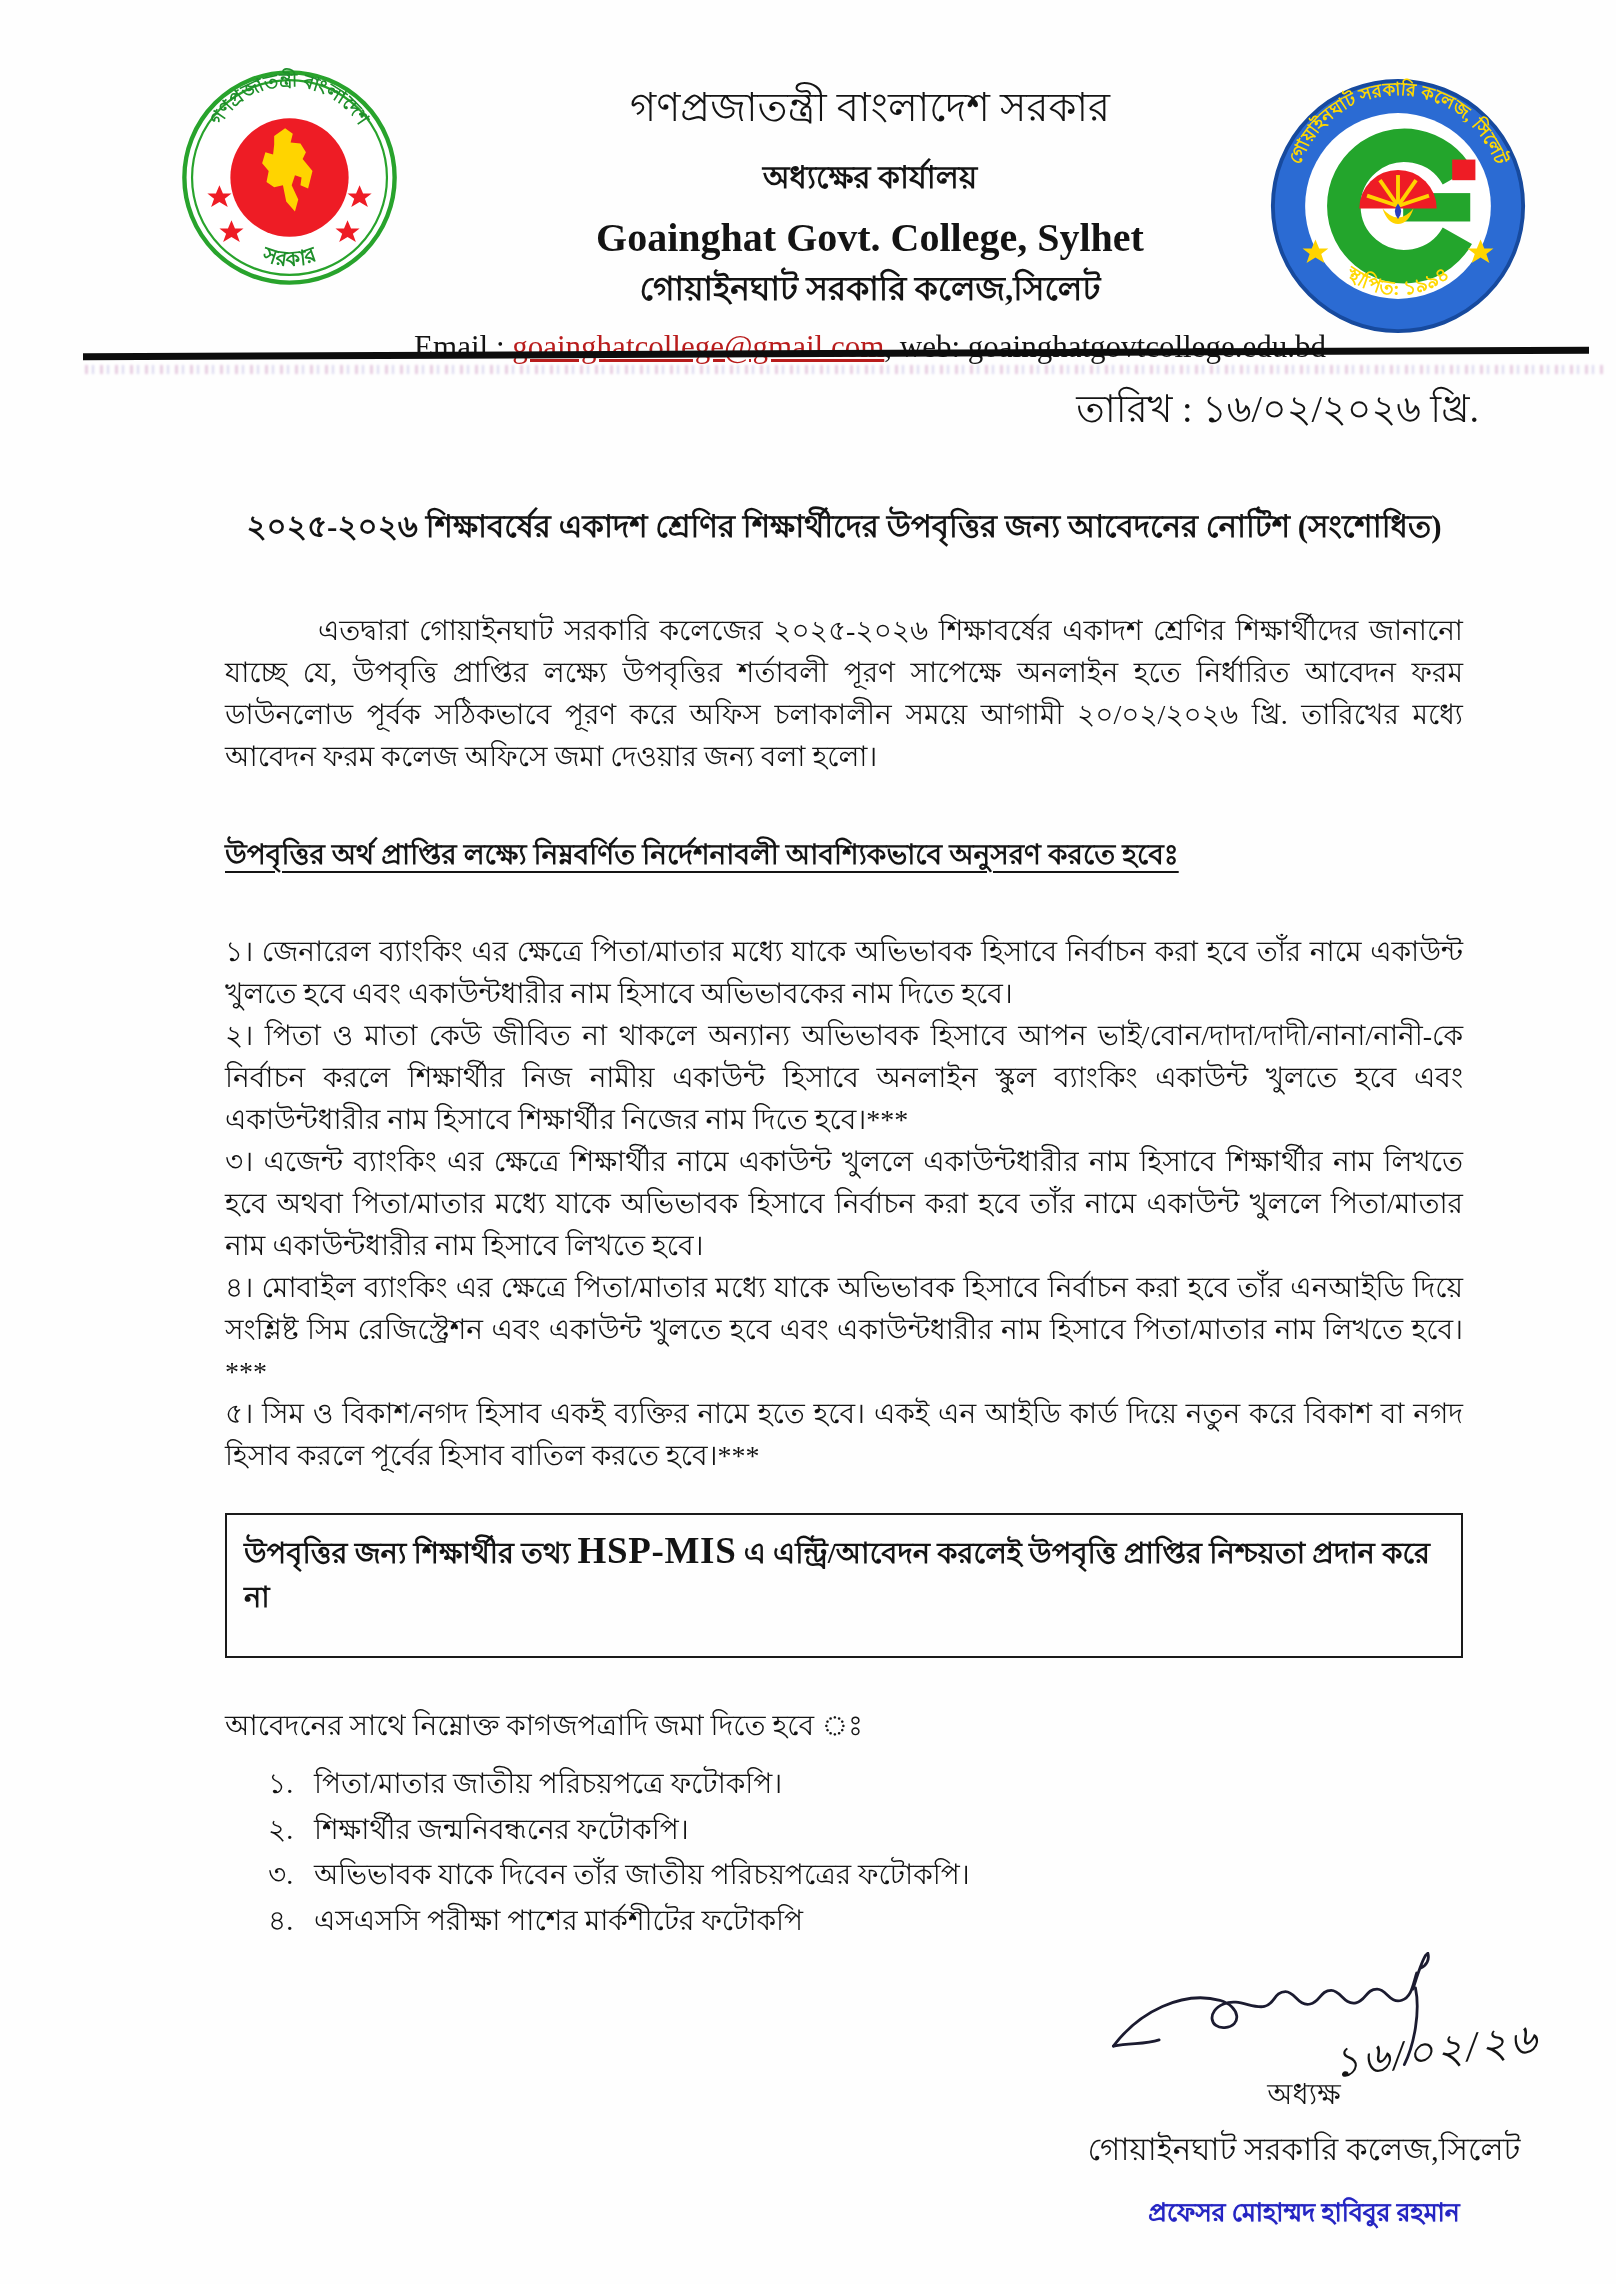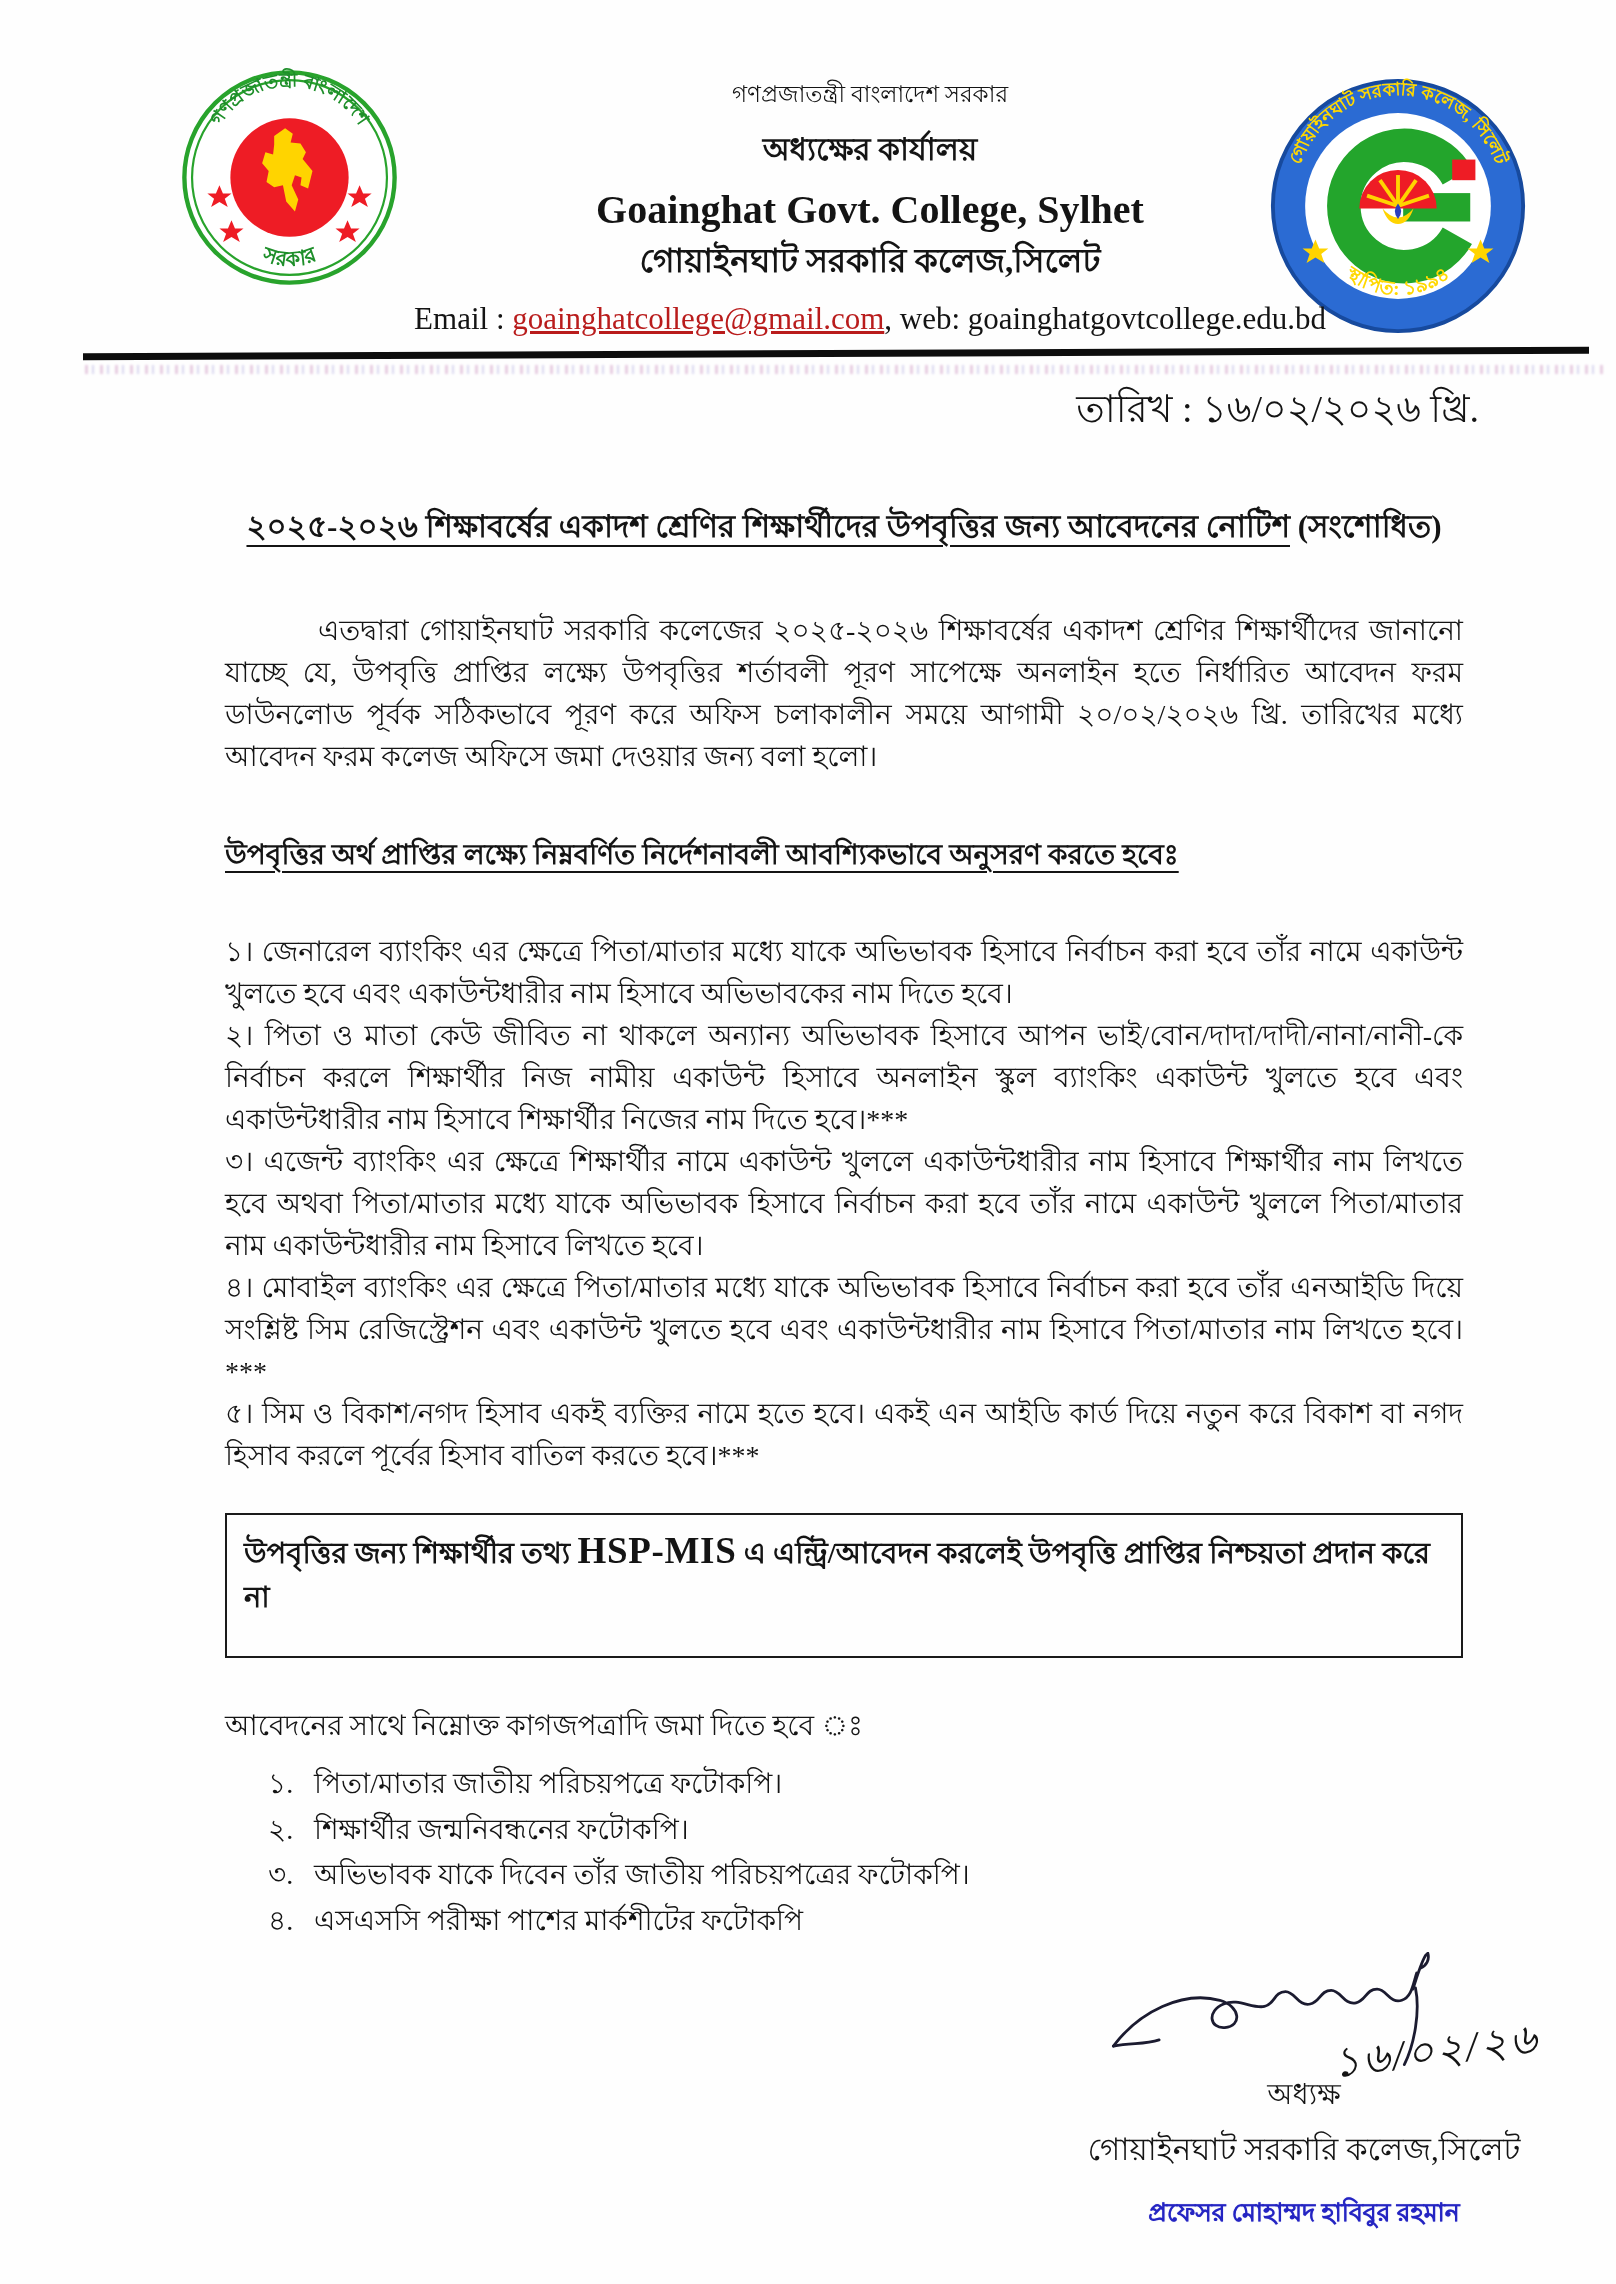--- a/index.html
+++ b/index.html
@@ -10,39 +10,39 @@
   }
   
   .seal { position:absolute; }
   .seal-left  { left:180px; top:68px; width:219px; height:219px; }
   .seal-right { left:1269px; top:77px; width:258px; height:258px; }
   .header-center {
     position:absolute; top:76px; left:50%;
     transform:translateX(calc(-50% + 62px));
     text-align:center; white-space:nowrap;
   }
-  .h-govt       { font-size:23px; }
+  .h-govt       { font-size:40px; }
   .h-office     { font-size:31px; font-weight:bold; margin-top:10.4px; }
   .h-college-en { font-size:40px; font-weight:bold; margin-top:9px; }
   .h-college-bn { font-size:33px; font-weight:bold; margin-top:1.3px; }
   .email-line   { font-size:31px; margin-top:10.4px; }
   .email-link   { color:#b91c1c; text-decoration:underline; cursor:pointer; }
 
   .rule  { position:absolute; top:350px; left:83px; width:1506px; height:7.2px;
            background:#0d0d0d; transform:rotate(-0.25deg); }
   .noise { position:absolute; top:365px; left:85px; width:1518px; height:8.5px; opacity:.6;
            background:repeating-linear-gradient(90deg,
              rgba(186,108,170,.55) 0 3.3px, rgba(255,255,255,0) 3.3px 7.2px,
              rgba(120,110,200,.45) 7.2px 9px, rgba(255,255,255,0) 9px 15px);
            filter:blur(0.8px); }
   .date-line { position:absolute; top:379px; right:137px; font-size:38px; }
 
   .doc-title { position:absolute; top:502px; left:225px; width:1238px;
                text-align:center; font-size:31px; font-weight:bold; }
-  .u-main { text-decoration:underline; text-underline-offset:7.8px; text-decoration-thickness:2px; }
+  .u-main { text-underline-offset:7.8px; text-decoration-thickness:2px; }
 
   
   .body { position:absolute; top:610px; left:225px; width:1238px;
           font-size:28px; line-height:1.5; text-align:justify; }
   .intro { margin:0; text-indent:93px; }
   .sec-heading { margin:56px 0 0 0; font-weight:bold;
                  text-decoration:underline; text-underline-offset:7.2px; text-decoration-thickness:2px;
                  text-align:left; }
   .instructions { margin-top:55px; }
   .instructions p { margin:0; }

